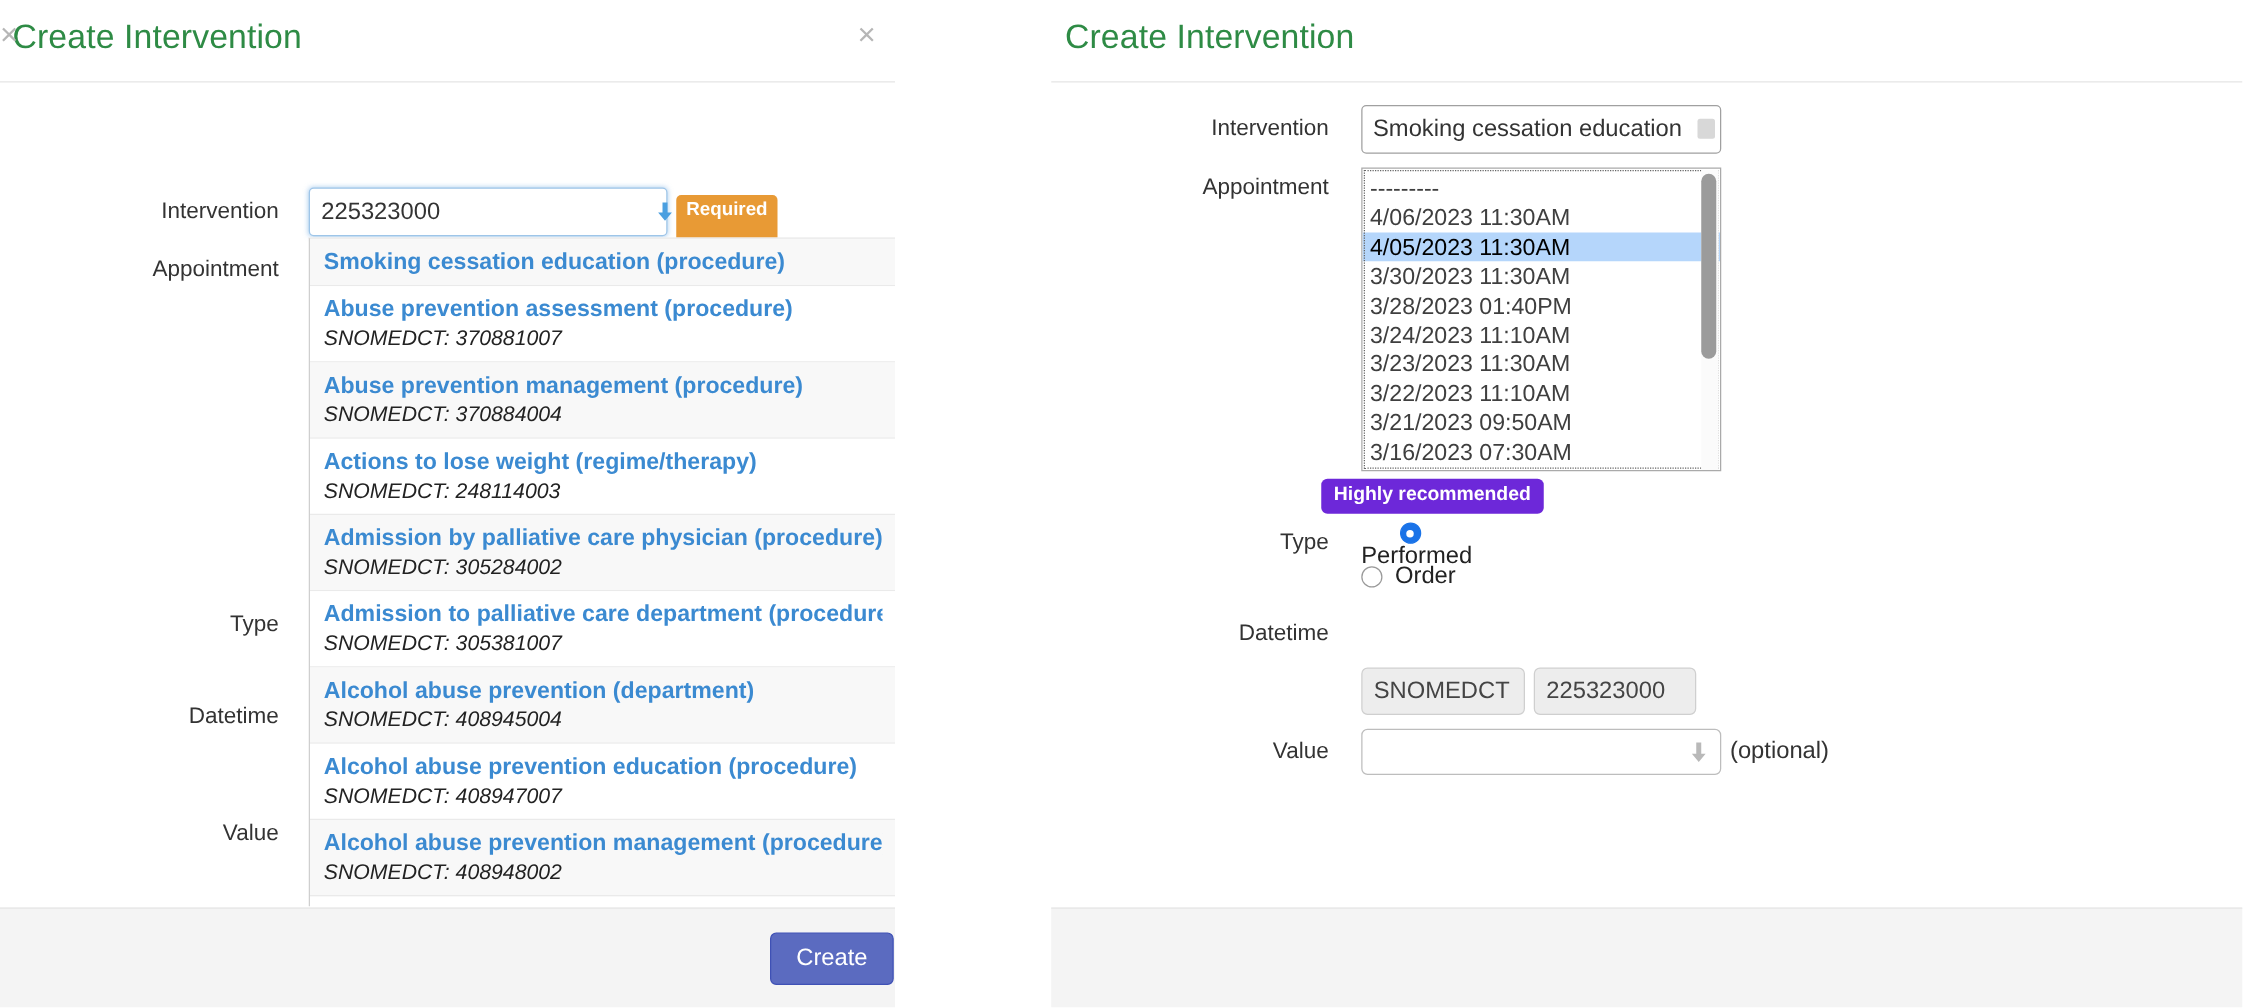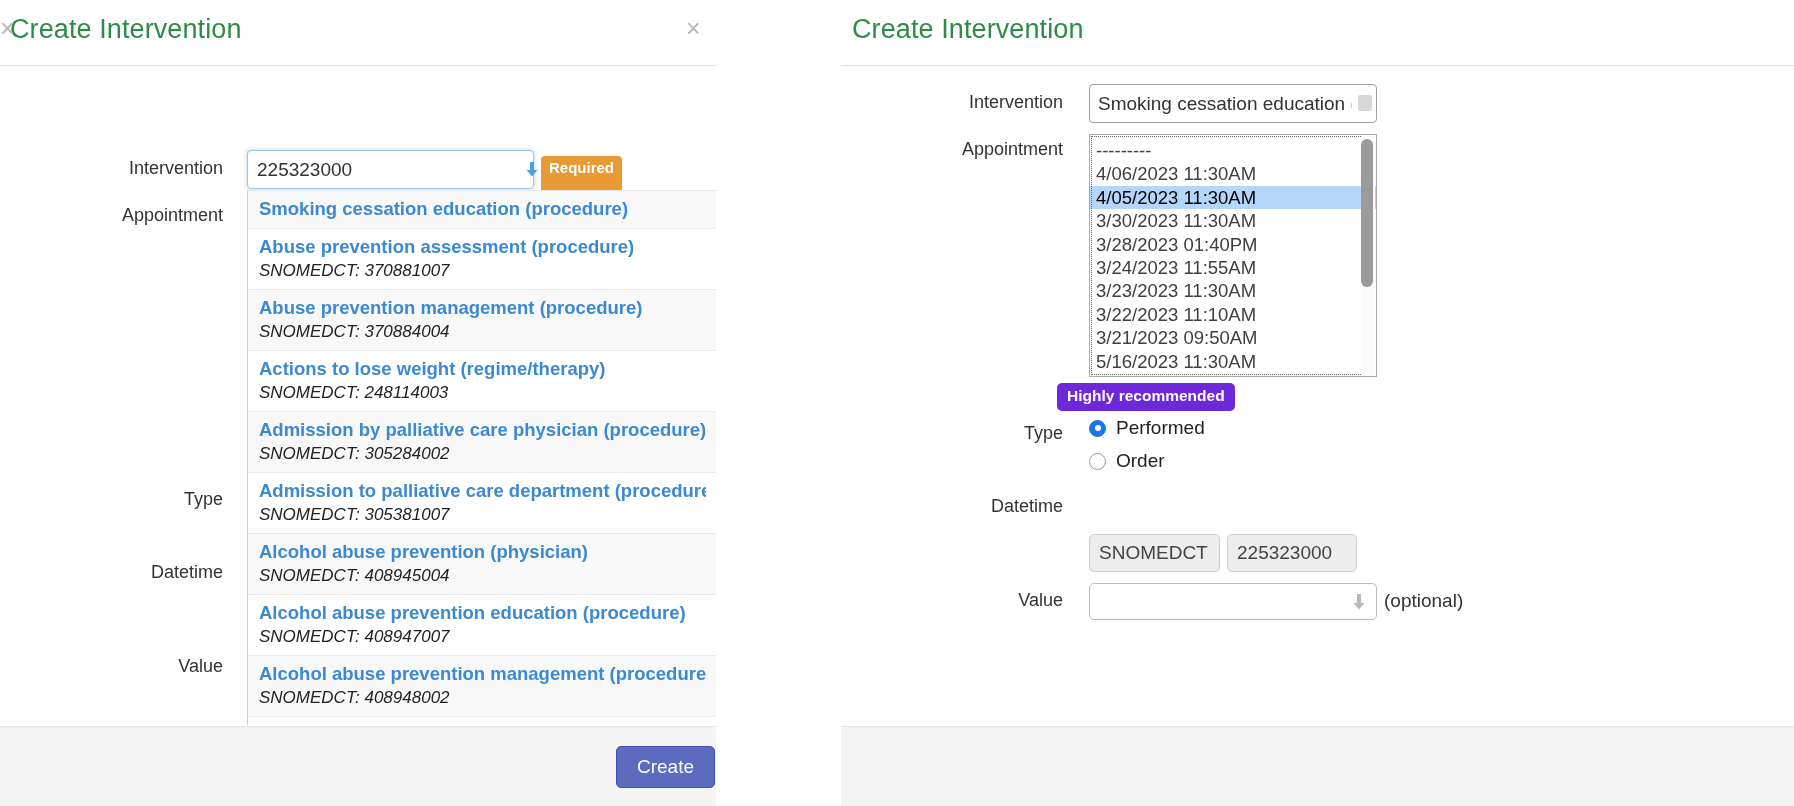--- a/index.html
+++ b/index.html
@@ -224,21 +224,21 @@
     background: #6d28d9;
     color: #fff;
     font-size: 15.5px;
     font-weight: bold;
     border-radius: 5px;
     padding: 4px 10px 5px;
     line-height: 1.2;
   }
 
   .radio-row { position: absolute; display: flex; align-items: center; }
-  .radio-performed { left: 1089px; top: 418px; }
+  .radio-performed { left: 1089px; top: 418px; flex-direction: column; }
   .radio-order     { left: 1089px; top: 451px; }
   .radio {
     width: 17px; height: 17px;
     border-radius: 50%;
     border: 1px solid #9a9a9a;
     background: #fff;
     display: inline-block;
     position: relative;
     margin-right: 10px;
     flex: none;
@@ -365,21 +365,21 @@
         </div>
         <div class="ta-item">
           <div class="ta-title">Admission by palliative care physician (procedure)</div>
           <div class="ta-code">SNOMEDCT: 305284002</div>
         </div>
         <div class="ta-item">
           <div class="ta-title">Admission to palliative care department (procedure)</div>
           <div class="ta-code">SNOMEDCT: 305381007</div>
         </div>
         <div class="ta-item">
-          <div class="ta-title">Alcohol abuse prevention (physician)</div>
+          <div class="ta-title">Alcohol abuse prevention (department)</div>
           <div class="ta-code">SNOMEDCT: 408945004</div>
         </div>
         <div class="ta-item">
           <div class="ta-title">Alcohol abuse prevention education (procedure)</div>
           <div class="ta-code">SNOMEDCT: 408947007</div>
         </div>
         <div class="ta-item">
           <div class="ta-title">Alcohol abuse prevention management (procedure)</div>
           <div class="ta-code">SNOMEDCT: 408948002</div>
         </div>
@@ -412,25 +412,25 @@
 
   <input class="r-intervention-input" type="text" value="Smoking cessation education (procedure)" style="">
   <div class="r-input-caret"></div>
 
   <div class="appt-listbox">
     <div class="appt-opt">---------</div>
     <div class="appt-opt">4/06/2023 11:30AM</div>
     <div class="appt-opt selected">4/05/2023 11:30AM</div>
     <div class="appt-opt">3/30/2023 11:30AM</div>
     <div class="appt-opt">3/28/2023 01:40PM</div>
-    <div class="appt-opt">3/24/2023 11:55AM</div>
+    <div class="appt-opt">3/24/2023 11:10AM</div>
     <div class="appt-opt">3/23/2023 11:30AM</div>
     <div class="appt-opt">3/22/2023 11:10AM</div>
     <div class="appt-opt">3/21/2023 09:50AM</div>
-    <div class="appt-opt">5/16/2023 11:30AM</div>
+    <div class="appt-opt">3/16/2023 07:30AM</div>
     <div class="appt-scroll-track">
       <div class="appt-scroll-thumb"></div>
     </div>
   </div>
 
   <div class="tooltip-hr">Highly recommended</div>
 
   <div class="radio-row radio-performed">
     <span class="radio checked"></span>
     <span class="radio-label">Performed</span>

